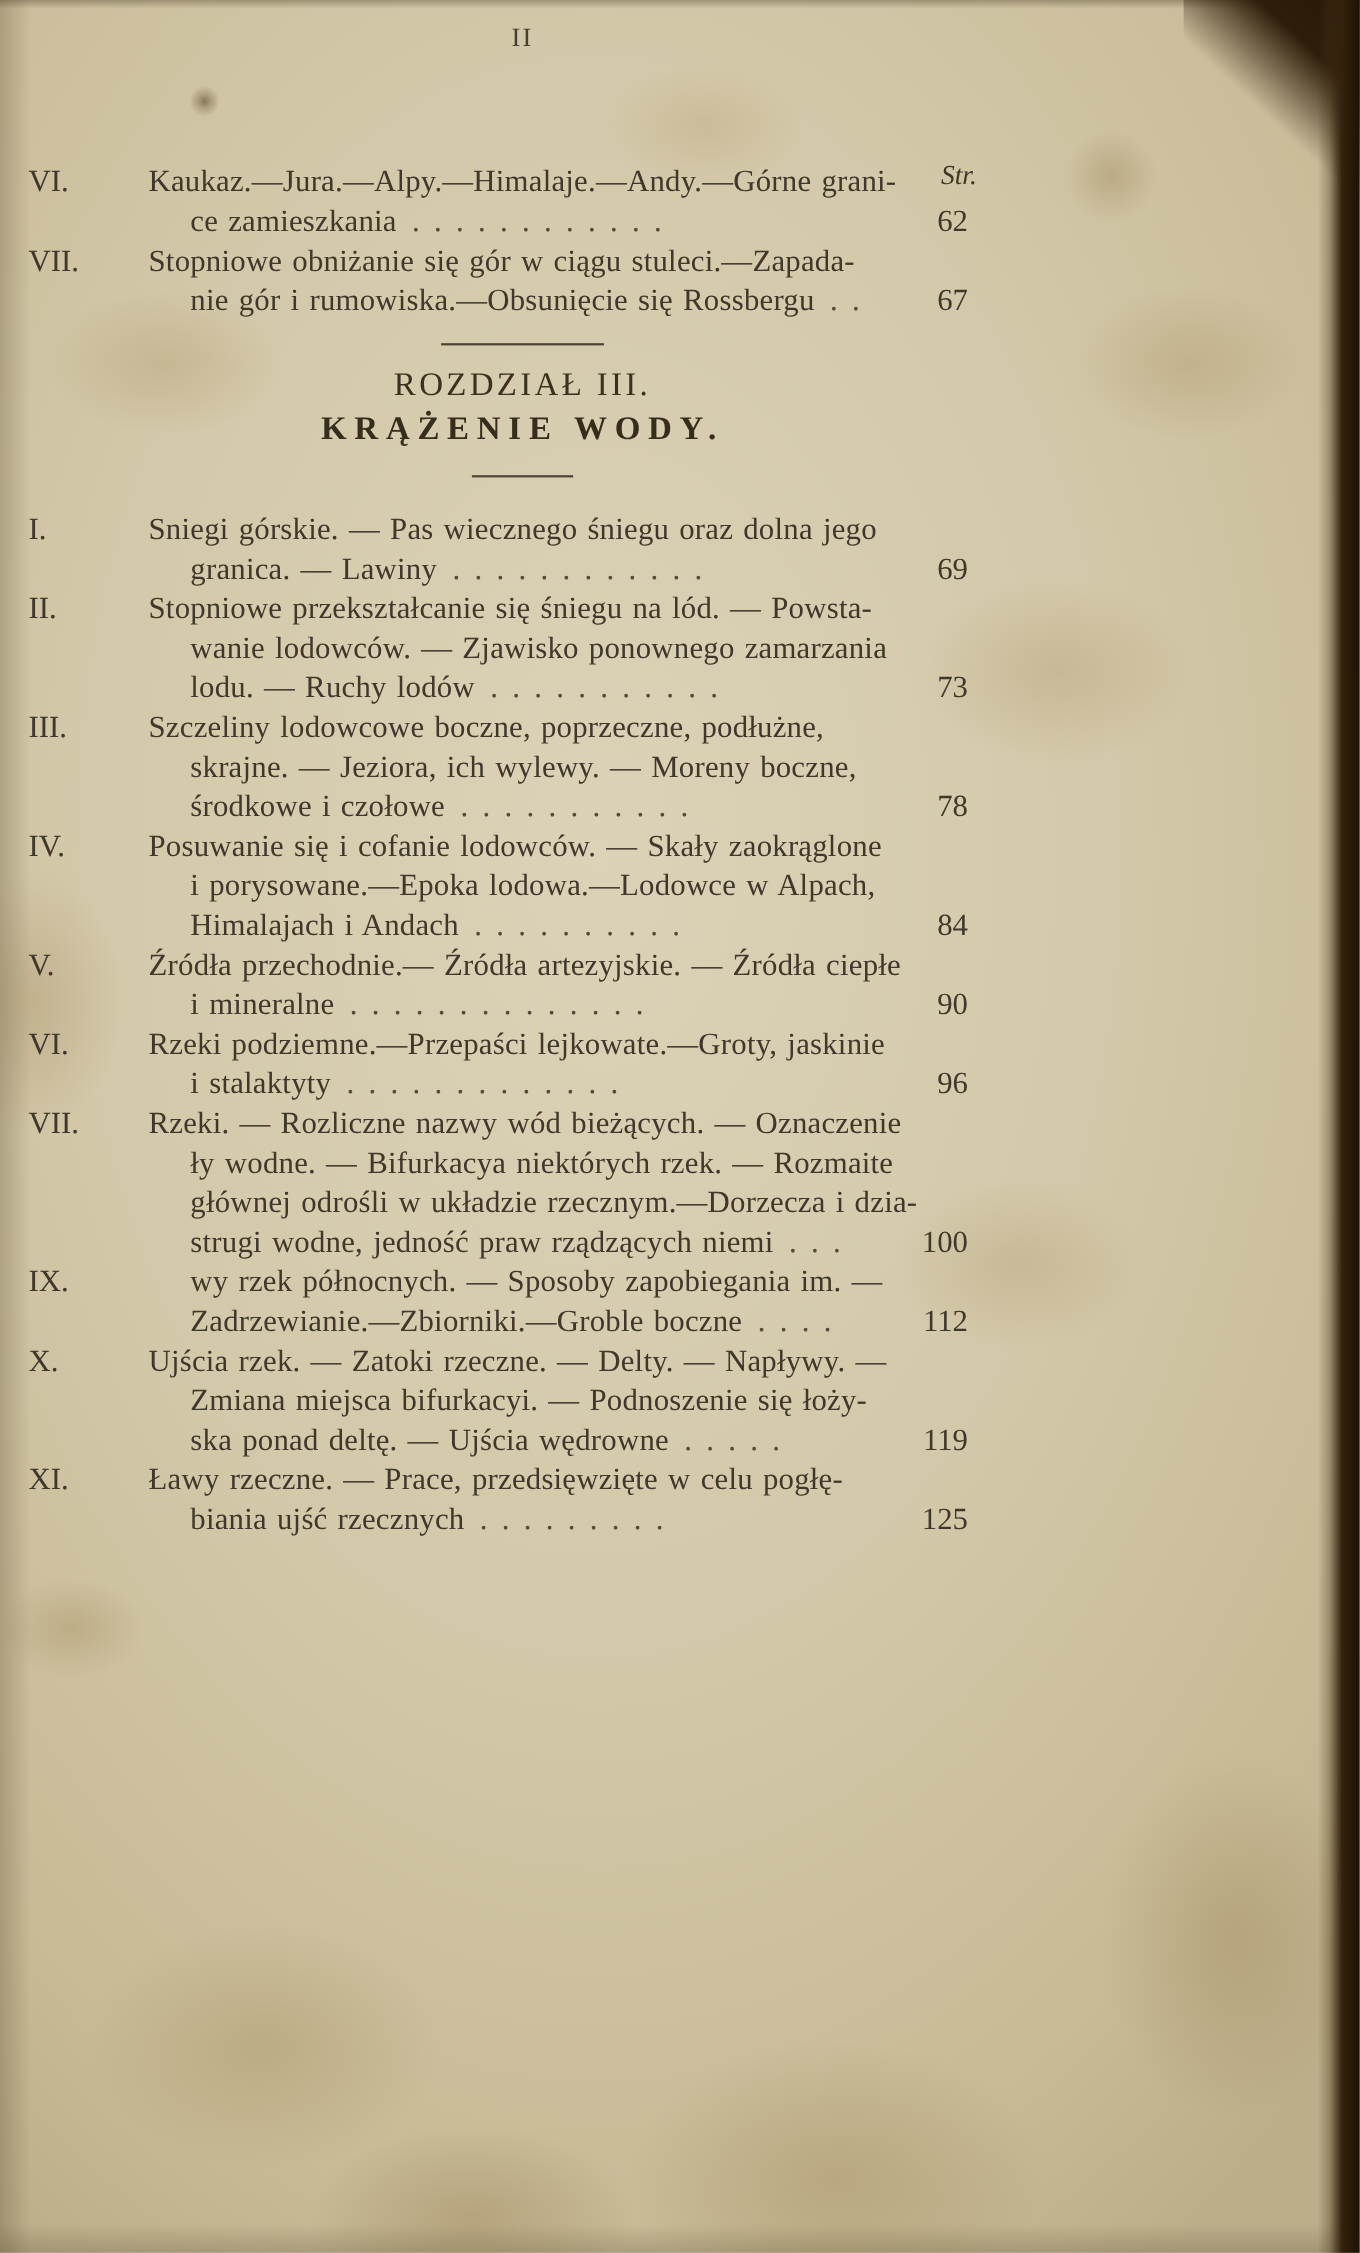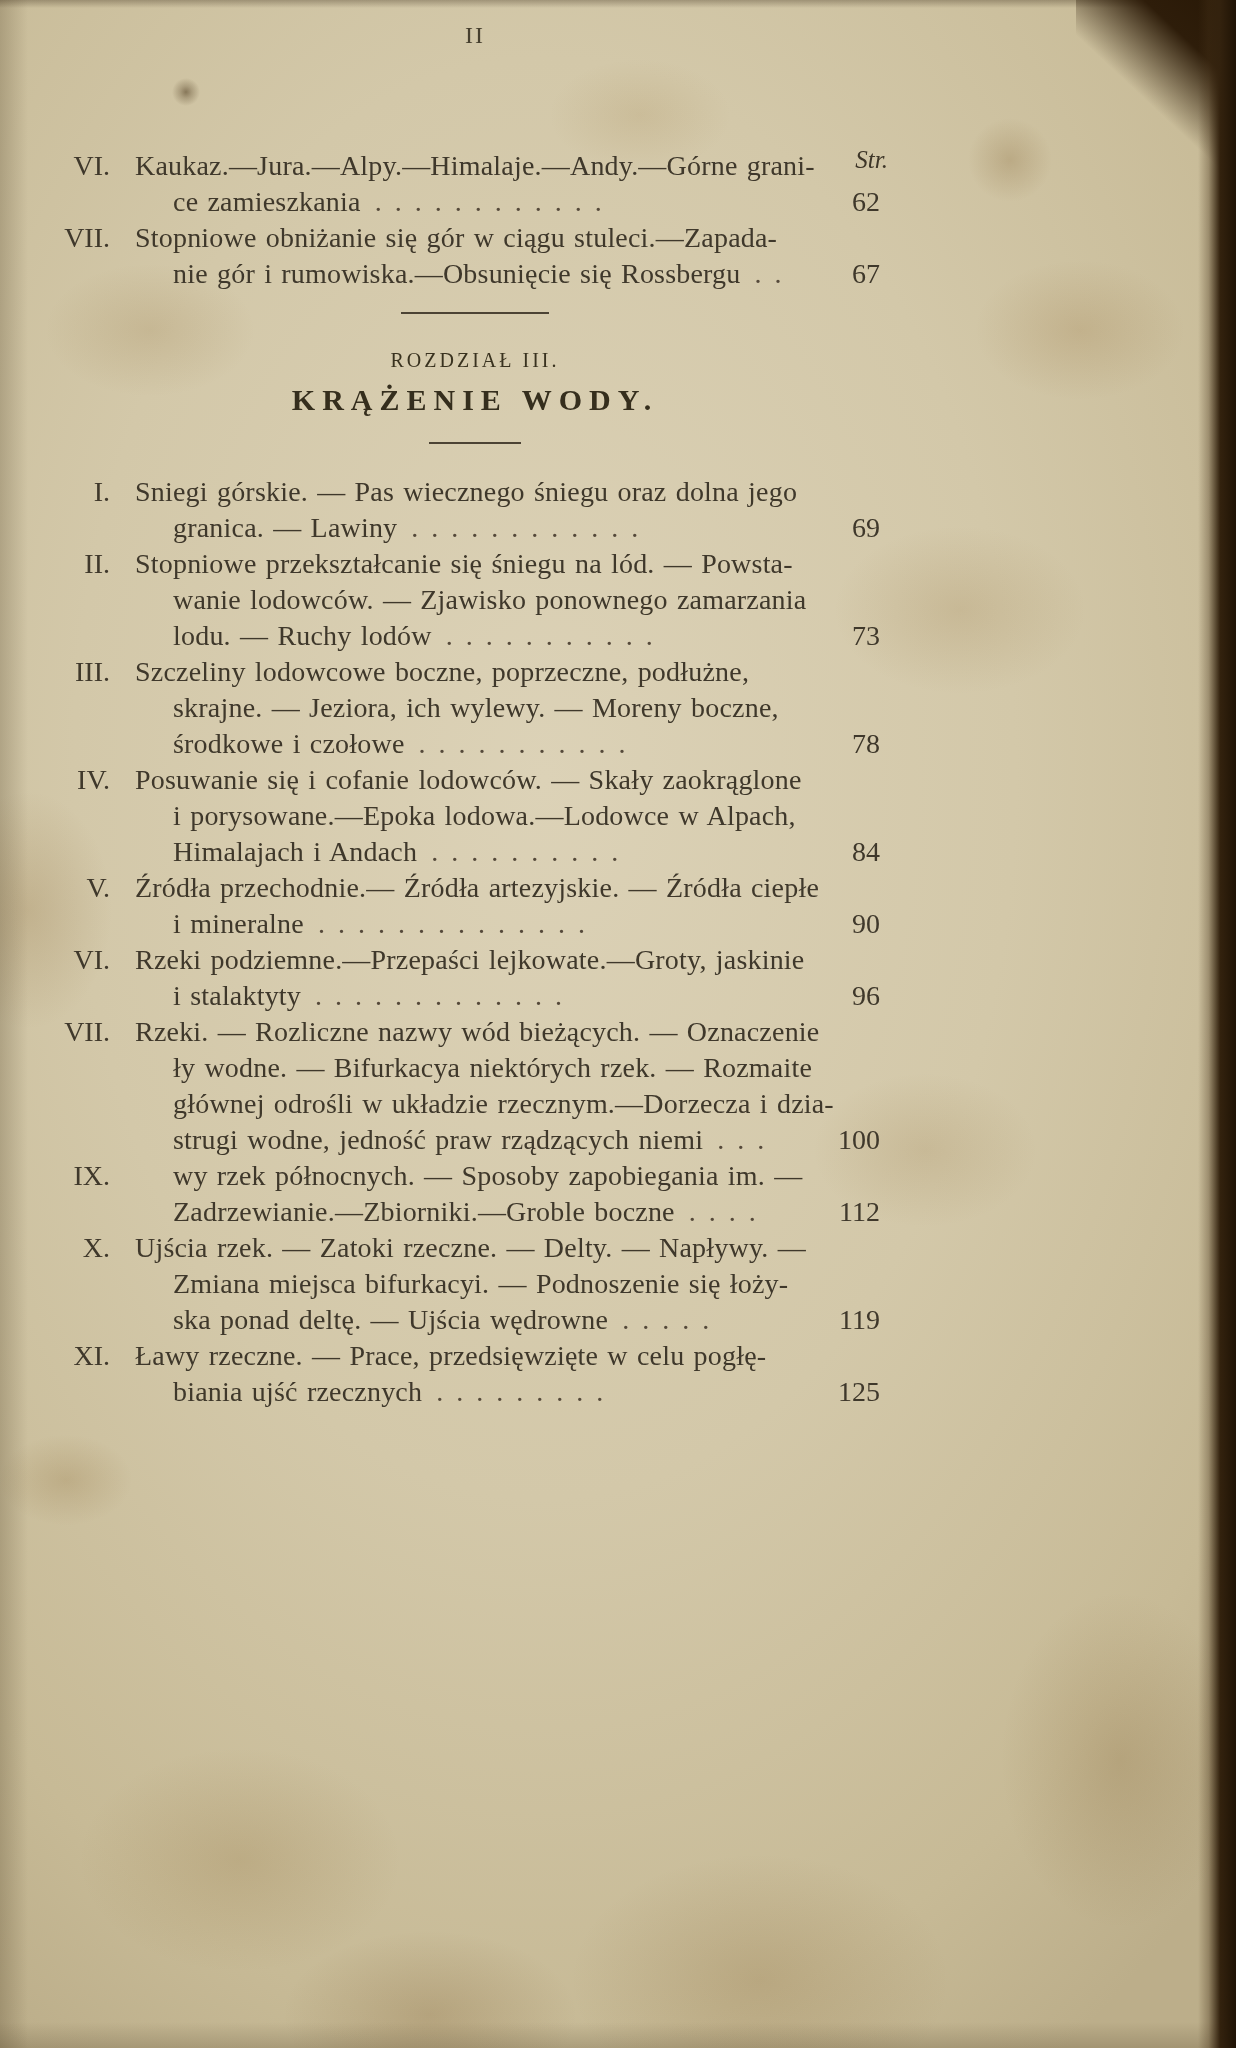--- a/index.html
+++ b/index.html
@@ -44,27 +44,27 @@
 
   .folio { text-align: center; font-size: 24px; line-height: 30px; letter-spacing: 2px; color: #47402f; }
   .str-header { position: absolute; top: 146px; right: 62px; font-style: italic; font-size: 25px; color: #3e3628; }
 
   .section-top { margin-top: 98px; }
   .section-main { margin-top: 30px; }
 
   .entry { position: relative; padding-left: 173px; font-size: 28px; line-height: 36px; }
   .line  { white-space: nowrap; word-spacing: 2px; letter-spacing: 0.2px; }
   .line.first { margin-left: -38px; }
-  .num { position: absolute; left: 26px; top: 0; width: 84px; text-align: right; line-height: 36px; }
+  .num { position: absolute; left: 26px; top: 0; width: 84px; line-height: 36px; }
   .pg  { position: absolute; right: 70px; bottom: 0; line-height: 36px; }
   .dots { margin-left: 14px; letter-spacing: 2px; color: #55493a; }
 
   .rule1 { width: 148px; height: 2px; background: #4c4334; margin: 20px auto 0; }
   .rule2 { width: 92px;  height: 2px; background: #4c4334; margin: 24px auto 0; }
-  .chapter-title    { margin-top: 28px; text-align: center; font-size: 20px; line-height: 36px; letter-spacing: 3px; color: #39321f; }
+  .chapter-title    { margin-top: 18px; text-align: center; font-size: 30px; line-height: 36px; letter-spacing: 3px; color: #39321f; }
   .chapter-subtitle { margin-top: 4px;  text-align: center; font-size: 30px; line-height: 36px; font-weight: bold; letter-spacing: 7px; color: #352e1d; }
 </style>
 </head>
 <body>
 
 <div class="stains"></div>
 <div class="edge-left"></div>
 <div class="edge-top"></div>
 <div class="edge-bottom"></div>
 

